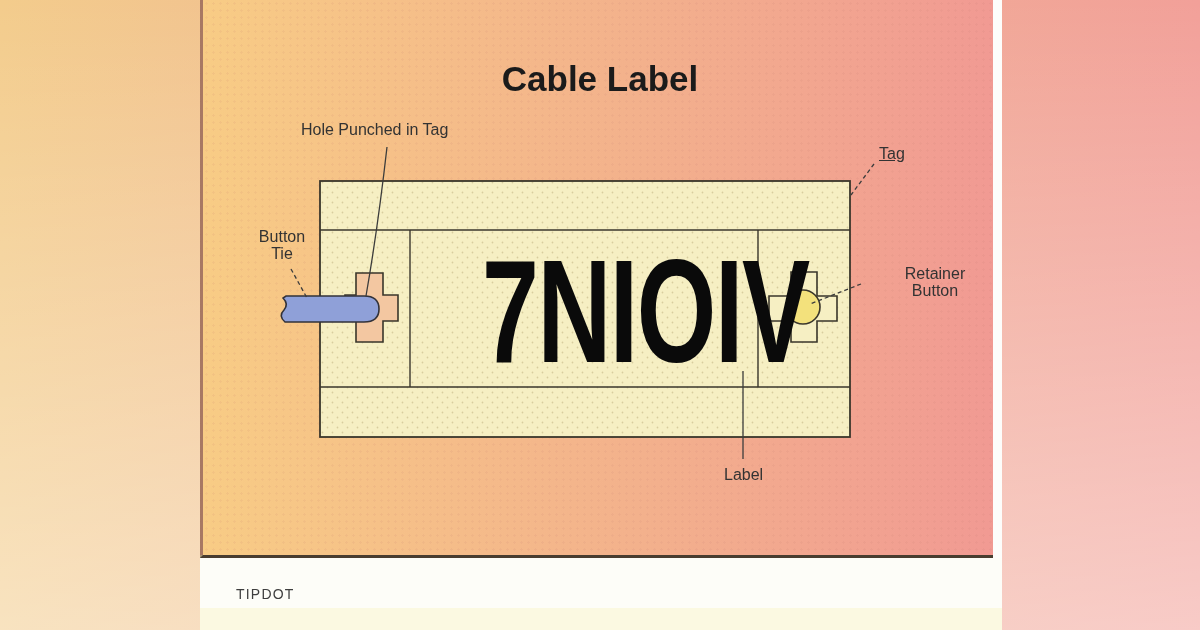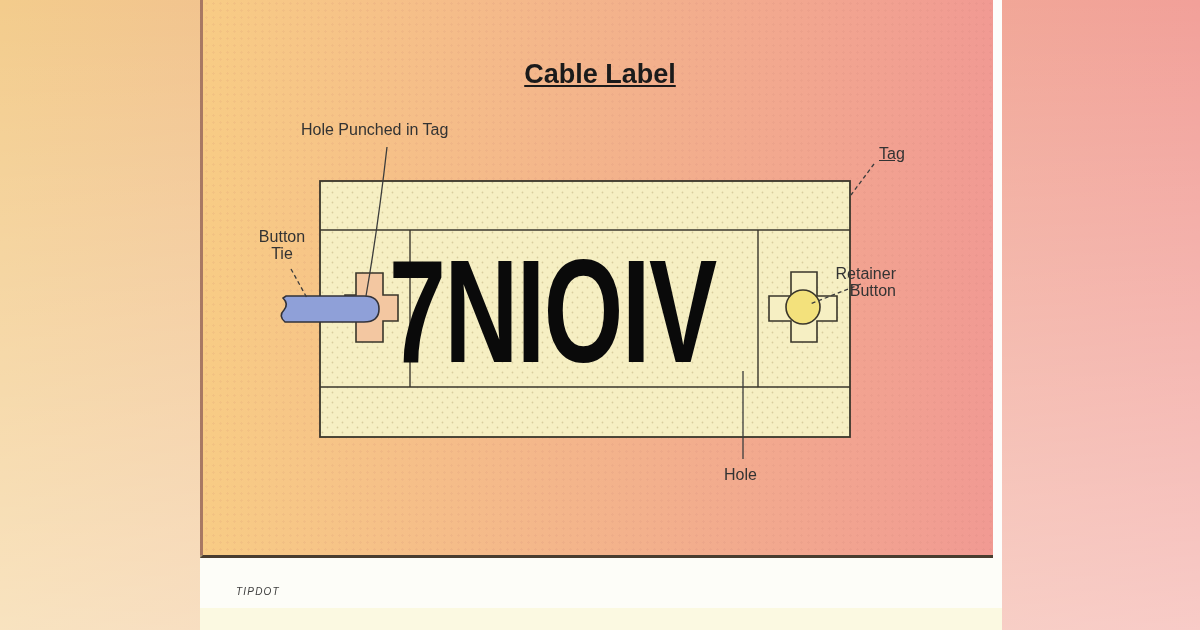--- a/index.html
+++ b/index.html
@@ -30,34 +30,34 @@
     position:absolute;left:993px;top:0;width:9px;height:608px;background:#fdfdfb;
   }
   .footer-white{
     position:absolute;left:200px;top:558px;width:802px;height:50px;background:#fdfdf8;
   }
   .footer-cream{
     position:absolute;left:200px;top:608px;width:802px;height:22px;background:#fbf9e1;
   }
   .footer-caption{
     position:absolute;left:236px;top:586px;
-    font-size:10px;letter-spacing:1.2px;color:#3e3e3e;font-style:italic;
+    font-size:14px;letter-spacing:1.2px;color:#3e3e3e;
   }
   svg.diagram{position:absolute;inset:0;pointer-events:none;}
   .figure-title{
     position:absolute;left:420px;top:59px;width:360px;text-align:center;
-    font-size:27px;font-weight:700;color:#1b1b1b;letter-spacing:0px;text-decoration:underline;
+    font-size:35px;font-weight:700;color:#1b1b1b;letter-spacing:0px;
   }
   .ann{
     position:absolute;font-size:16px;color:#333;line-height:17px;
   }
   .ann.center{text-align:center;white-space:pre-line;}
   .tag-code{
     position:absolute;left:412px;top:233px;width:374px;height:152px;
-    display:flex;align-items:center;justify-content:flex-end;overflow:visible;
+    display:flex;align-items:center;justify-content:flex-start;overflow:visible;
   }
   .tag-code span{
     display:block;font-size:146px;line-height:1;font-weight:700;color:#0a0a0a;
     letter-spacing:-2px;transform:scaleX(0.70) translateY(3px);transform-origin:center;
     white-space:nowrap;
   }
 </style>
 </head>
 <body>
 
@@ -106,24 +106,24 @@
 
   <div class="figure-title">Cable Label</div>
 
   <div class="ann" style="left:301px;top:121px;">Hole Punched in Tag</div>
 
   <div class="ann center" style="left:252px;top:228px;width:60px;">Button
 Tie</div>
 
   <div class="ann" style="left:879px;top:145px;text-decoration:underline;">Tag</div>
 
-  <div class="ann center" style="left:806px;top:265px;width:90px;text-align:right;">Retainer
+  <div class="ann center" style="left:890px;top:265px;width:90px;">Retainer
 Button</div>
 
-  <div class="ann" style="left:724px;top:466px;">Hole</div>
+  <div class="ann" style="left:724px;top:466px;">Label</div>
 
   <div class="tag-code">
     <span>7NIOIV</span>
   </div>
 
   <div class="footer-caption">TIPDOT</div>
 
 </div>
 
 </body></html>

